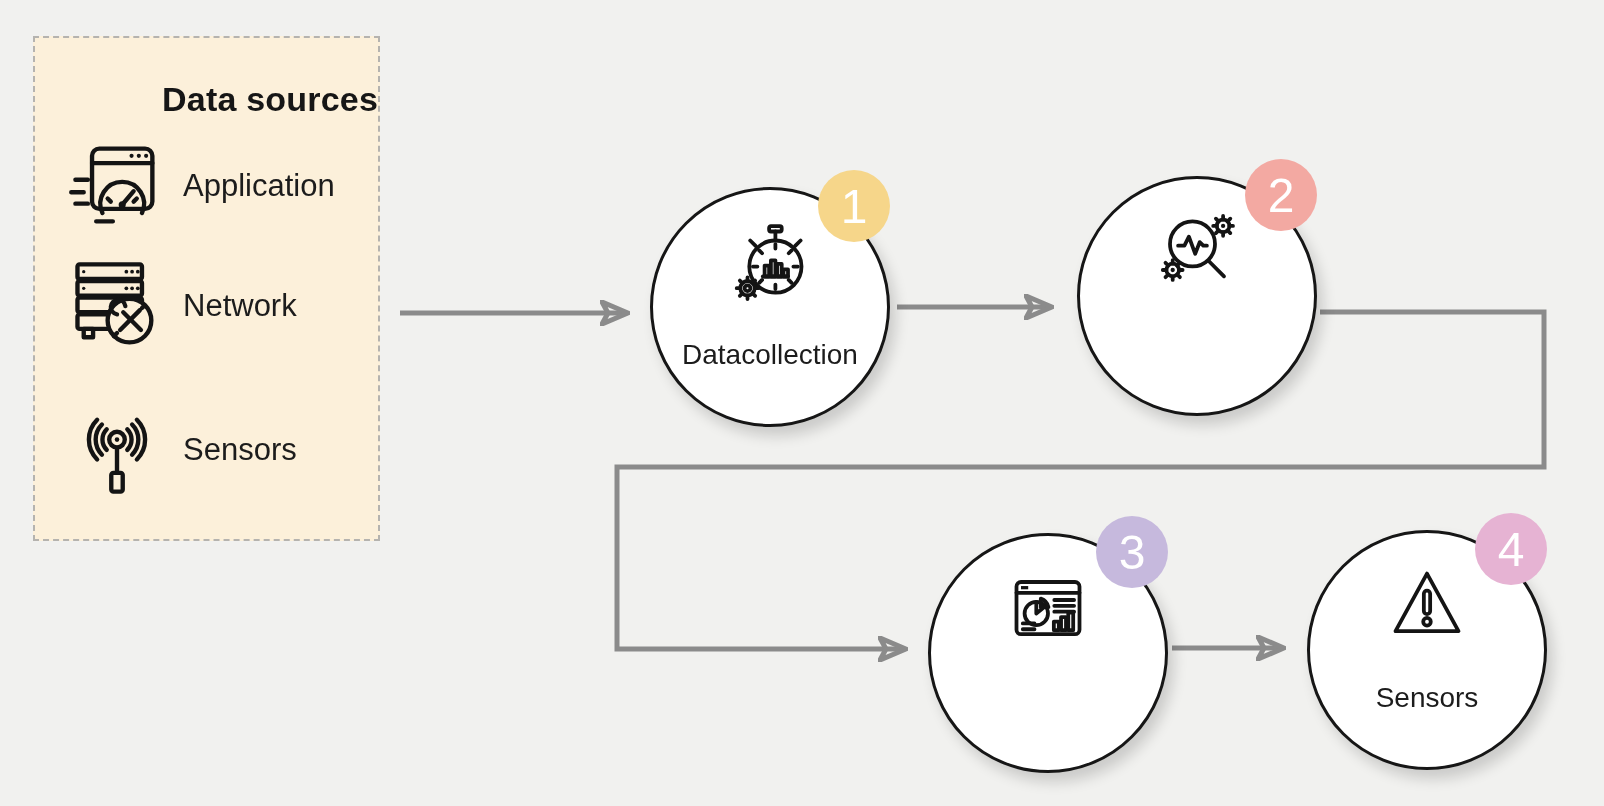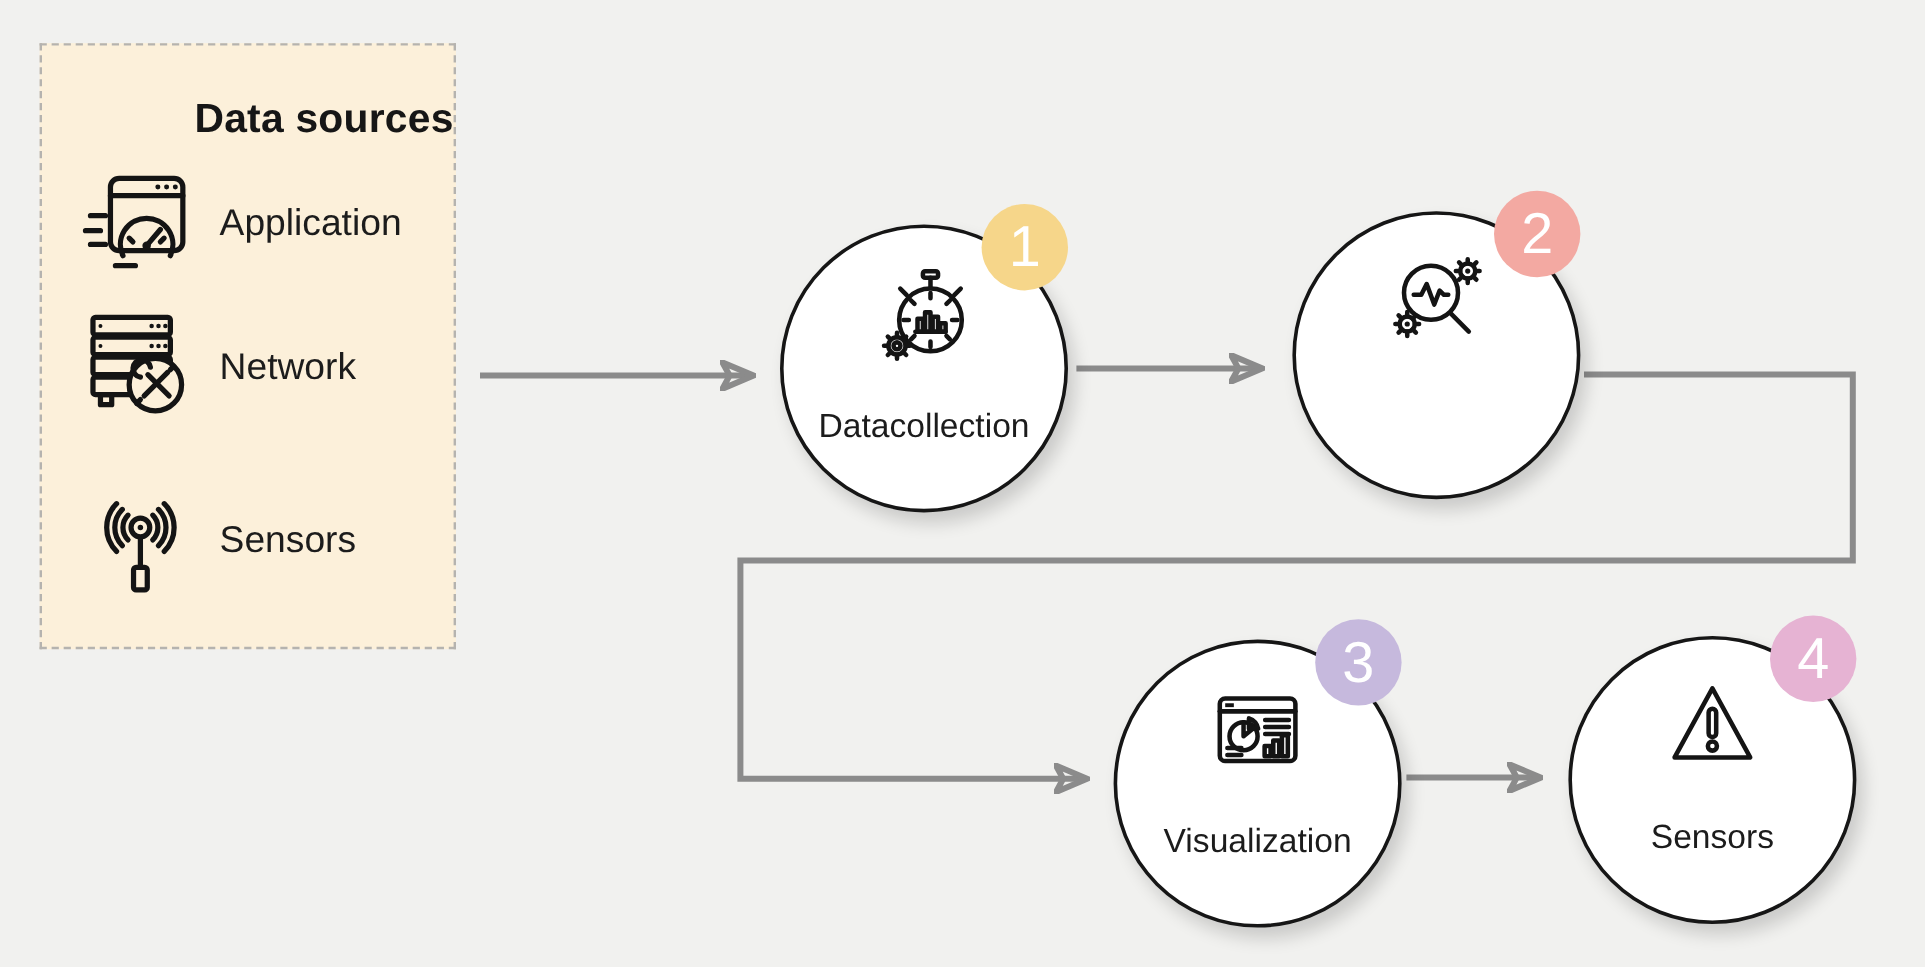--- a/index.html
+++ b/index.html
@@ -205,24 +205,20 @@
         <circle class="ln" cx="37" cy="55" r="13" stroke-width="3.8"></circle>
         <path class="ln" d="M37,55 V42 M37,55 L47,47" stroke-width="3.8"></path>
         <path class="ln" d="M42,38.5 A13,13 0 0 1 50.5,48 L42,48 Z" stroke-width="3.2"></path>
         <path class="ln" stroke-width="3.4" d="M57,40 H79 M57,46.5 H79 M57,53 H79"></path>
         <path class="ln" stroke-width="3.4" d="M22,66 H35 M22,72.5 H35"></path>
         <rect class="ln" x="56.5" y="64" width="5.5" height="9.5" stroke-width="3.4"></rect>
         <rect class="ln" x="64.5" y="59" width="5.5" height="14.5" stroke-width="3.4"></rect>
         <rect class="ln" x="72.5" y="54" width="5.5" height="19.5" stroke-width="3.4"></rect>
       </svg>
     </span>
-    <div class="node-label">
-      <span>Visualization</span>
-      <span></span>
-    </div>
   </div>
 
   <div class="node" id="node4">
     <span class="badge" style="background-color: rgb(230, 179, 211);">4</span>
     <span class="node-icon">
       <svg viewBox="0 0 100 100">
         <path class="ln" d="M50,14 L85,78 L15,78 Z" stroke-width="5.5"></path>
         <rect class="ln" x="46.5" y="33" width="7" height="26" rx="3.5" stroke-width="4"></rect>
         <circle class="ln" cx="50" cy="67.5" r="4.2" stroke-width="4"></circle>
       </svg>

